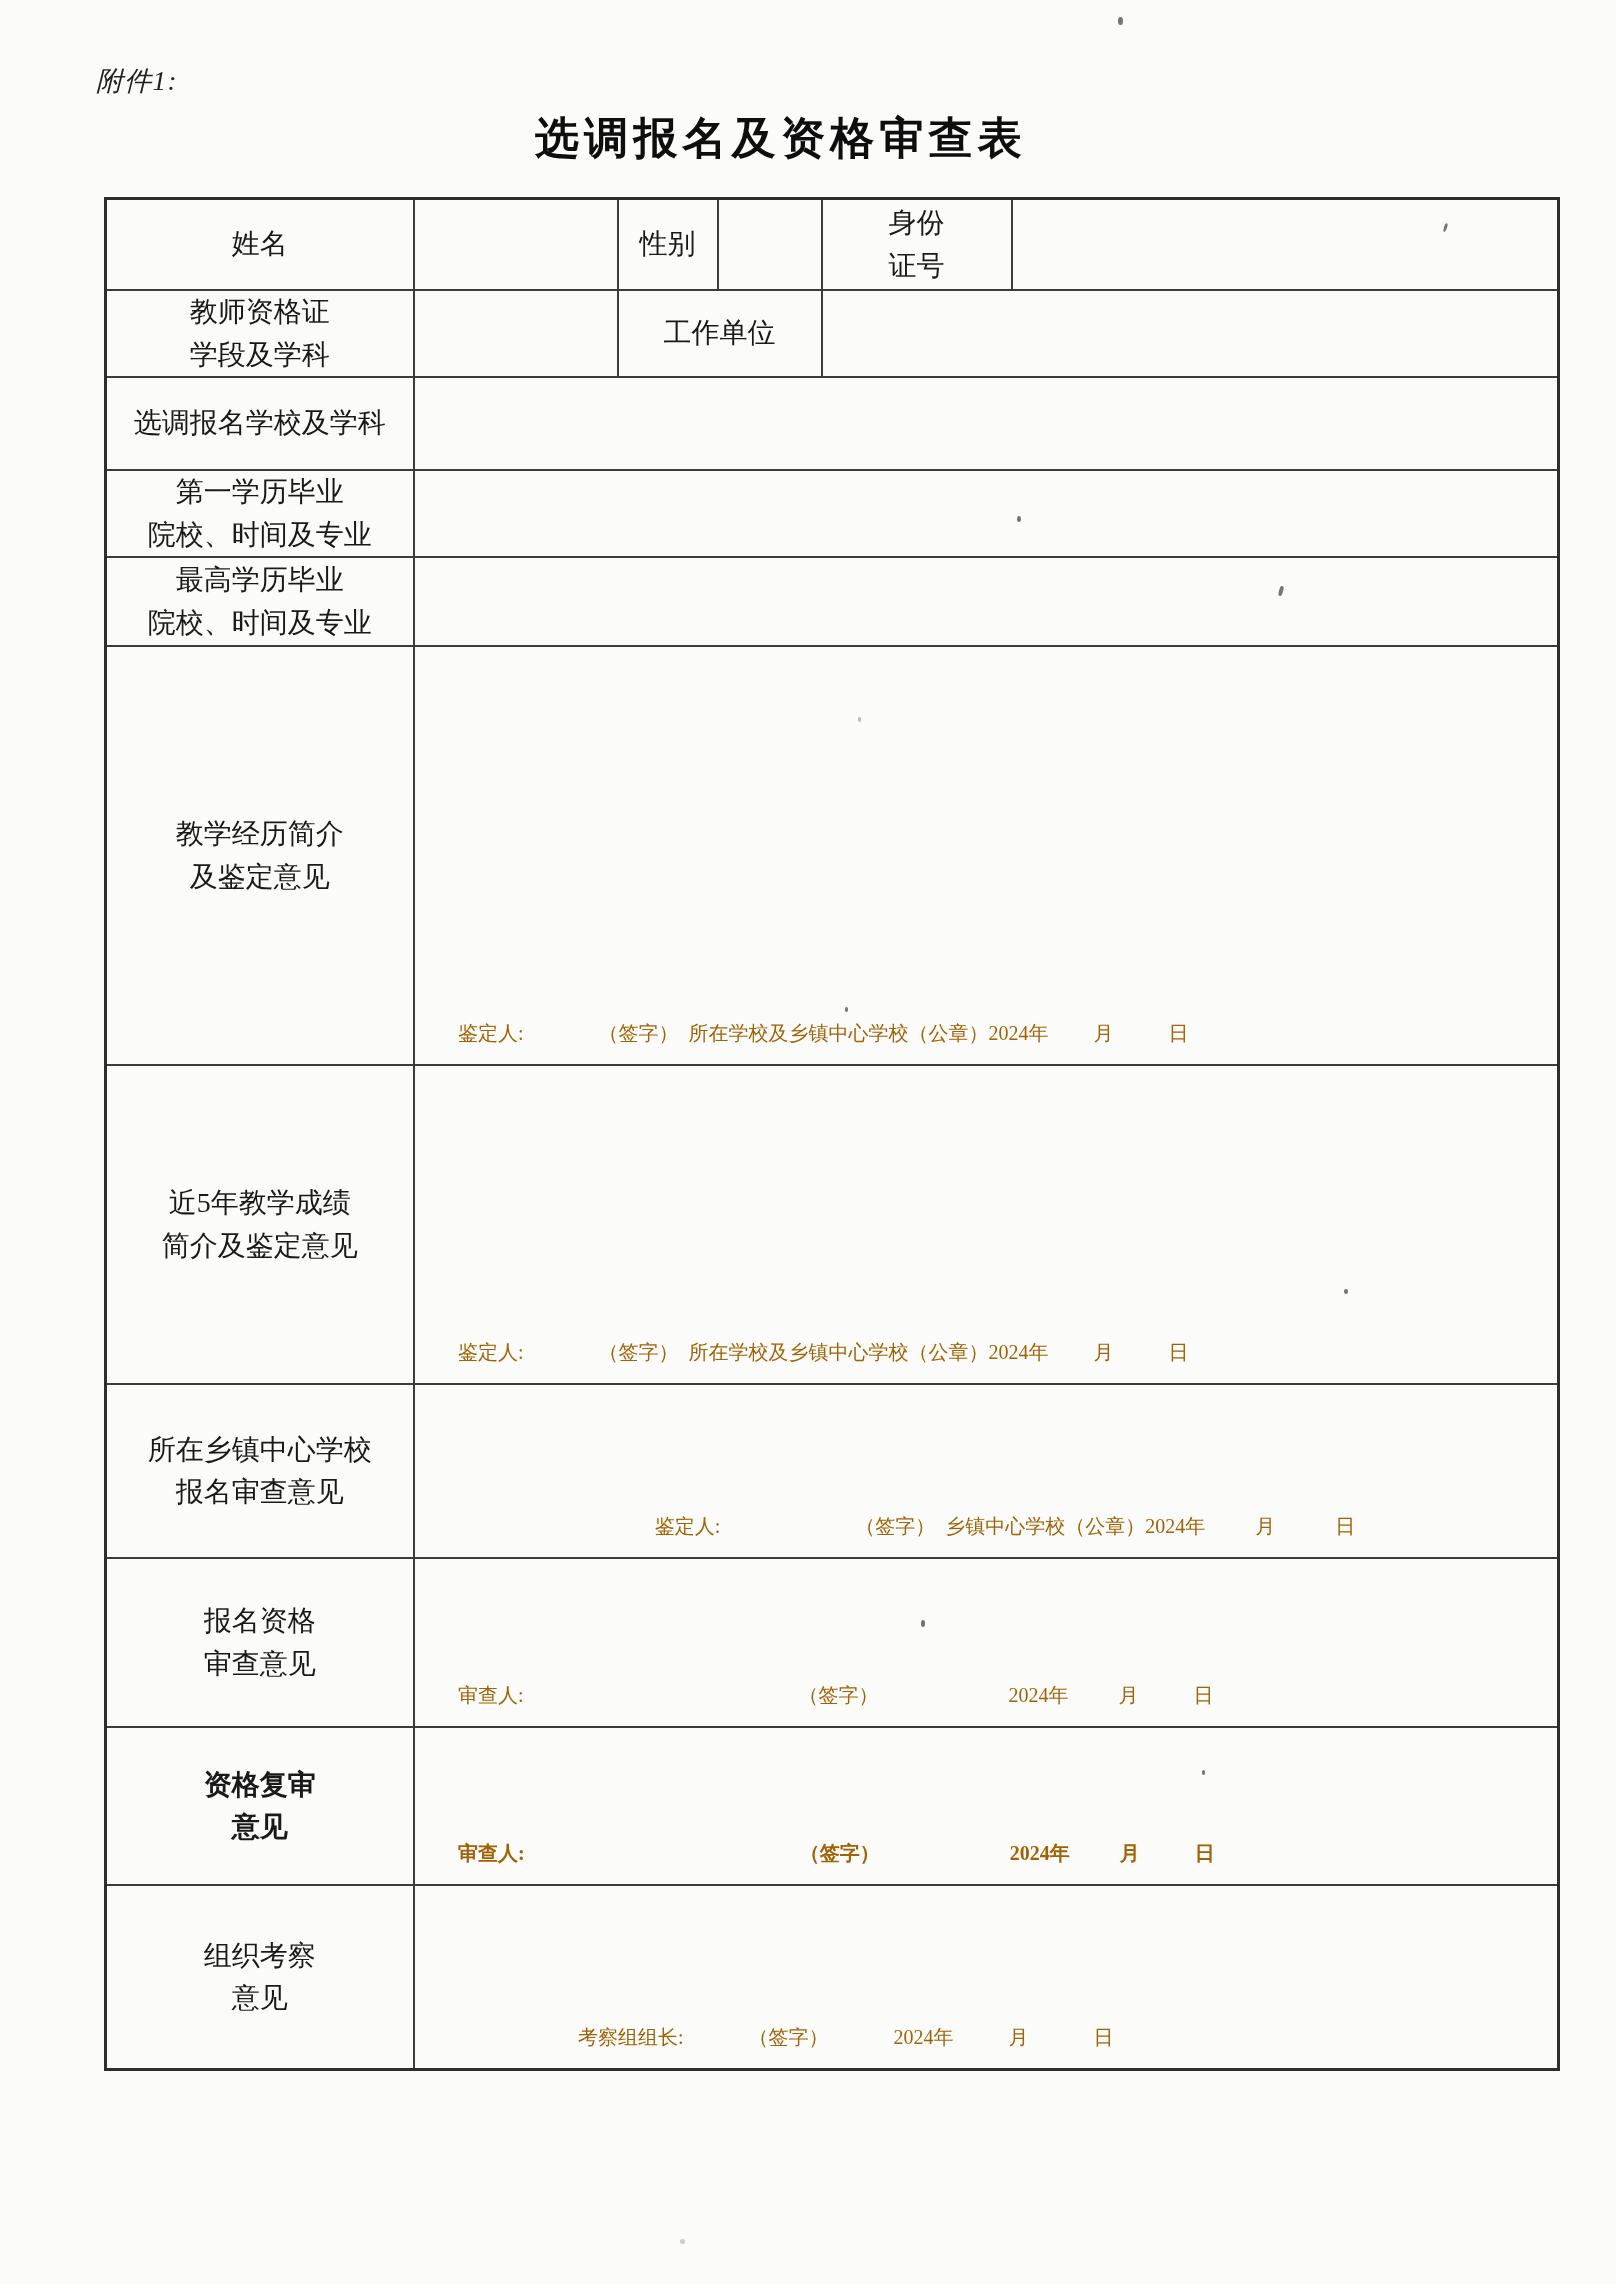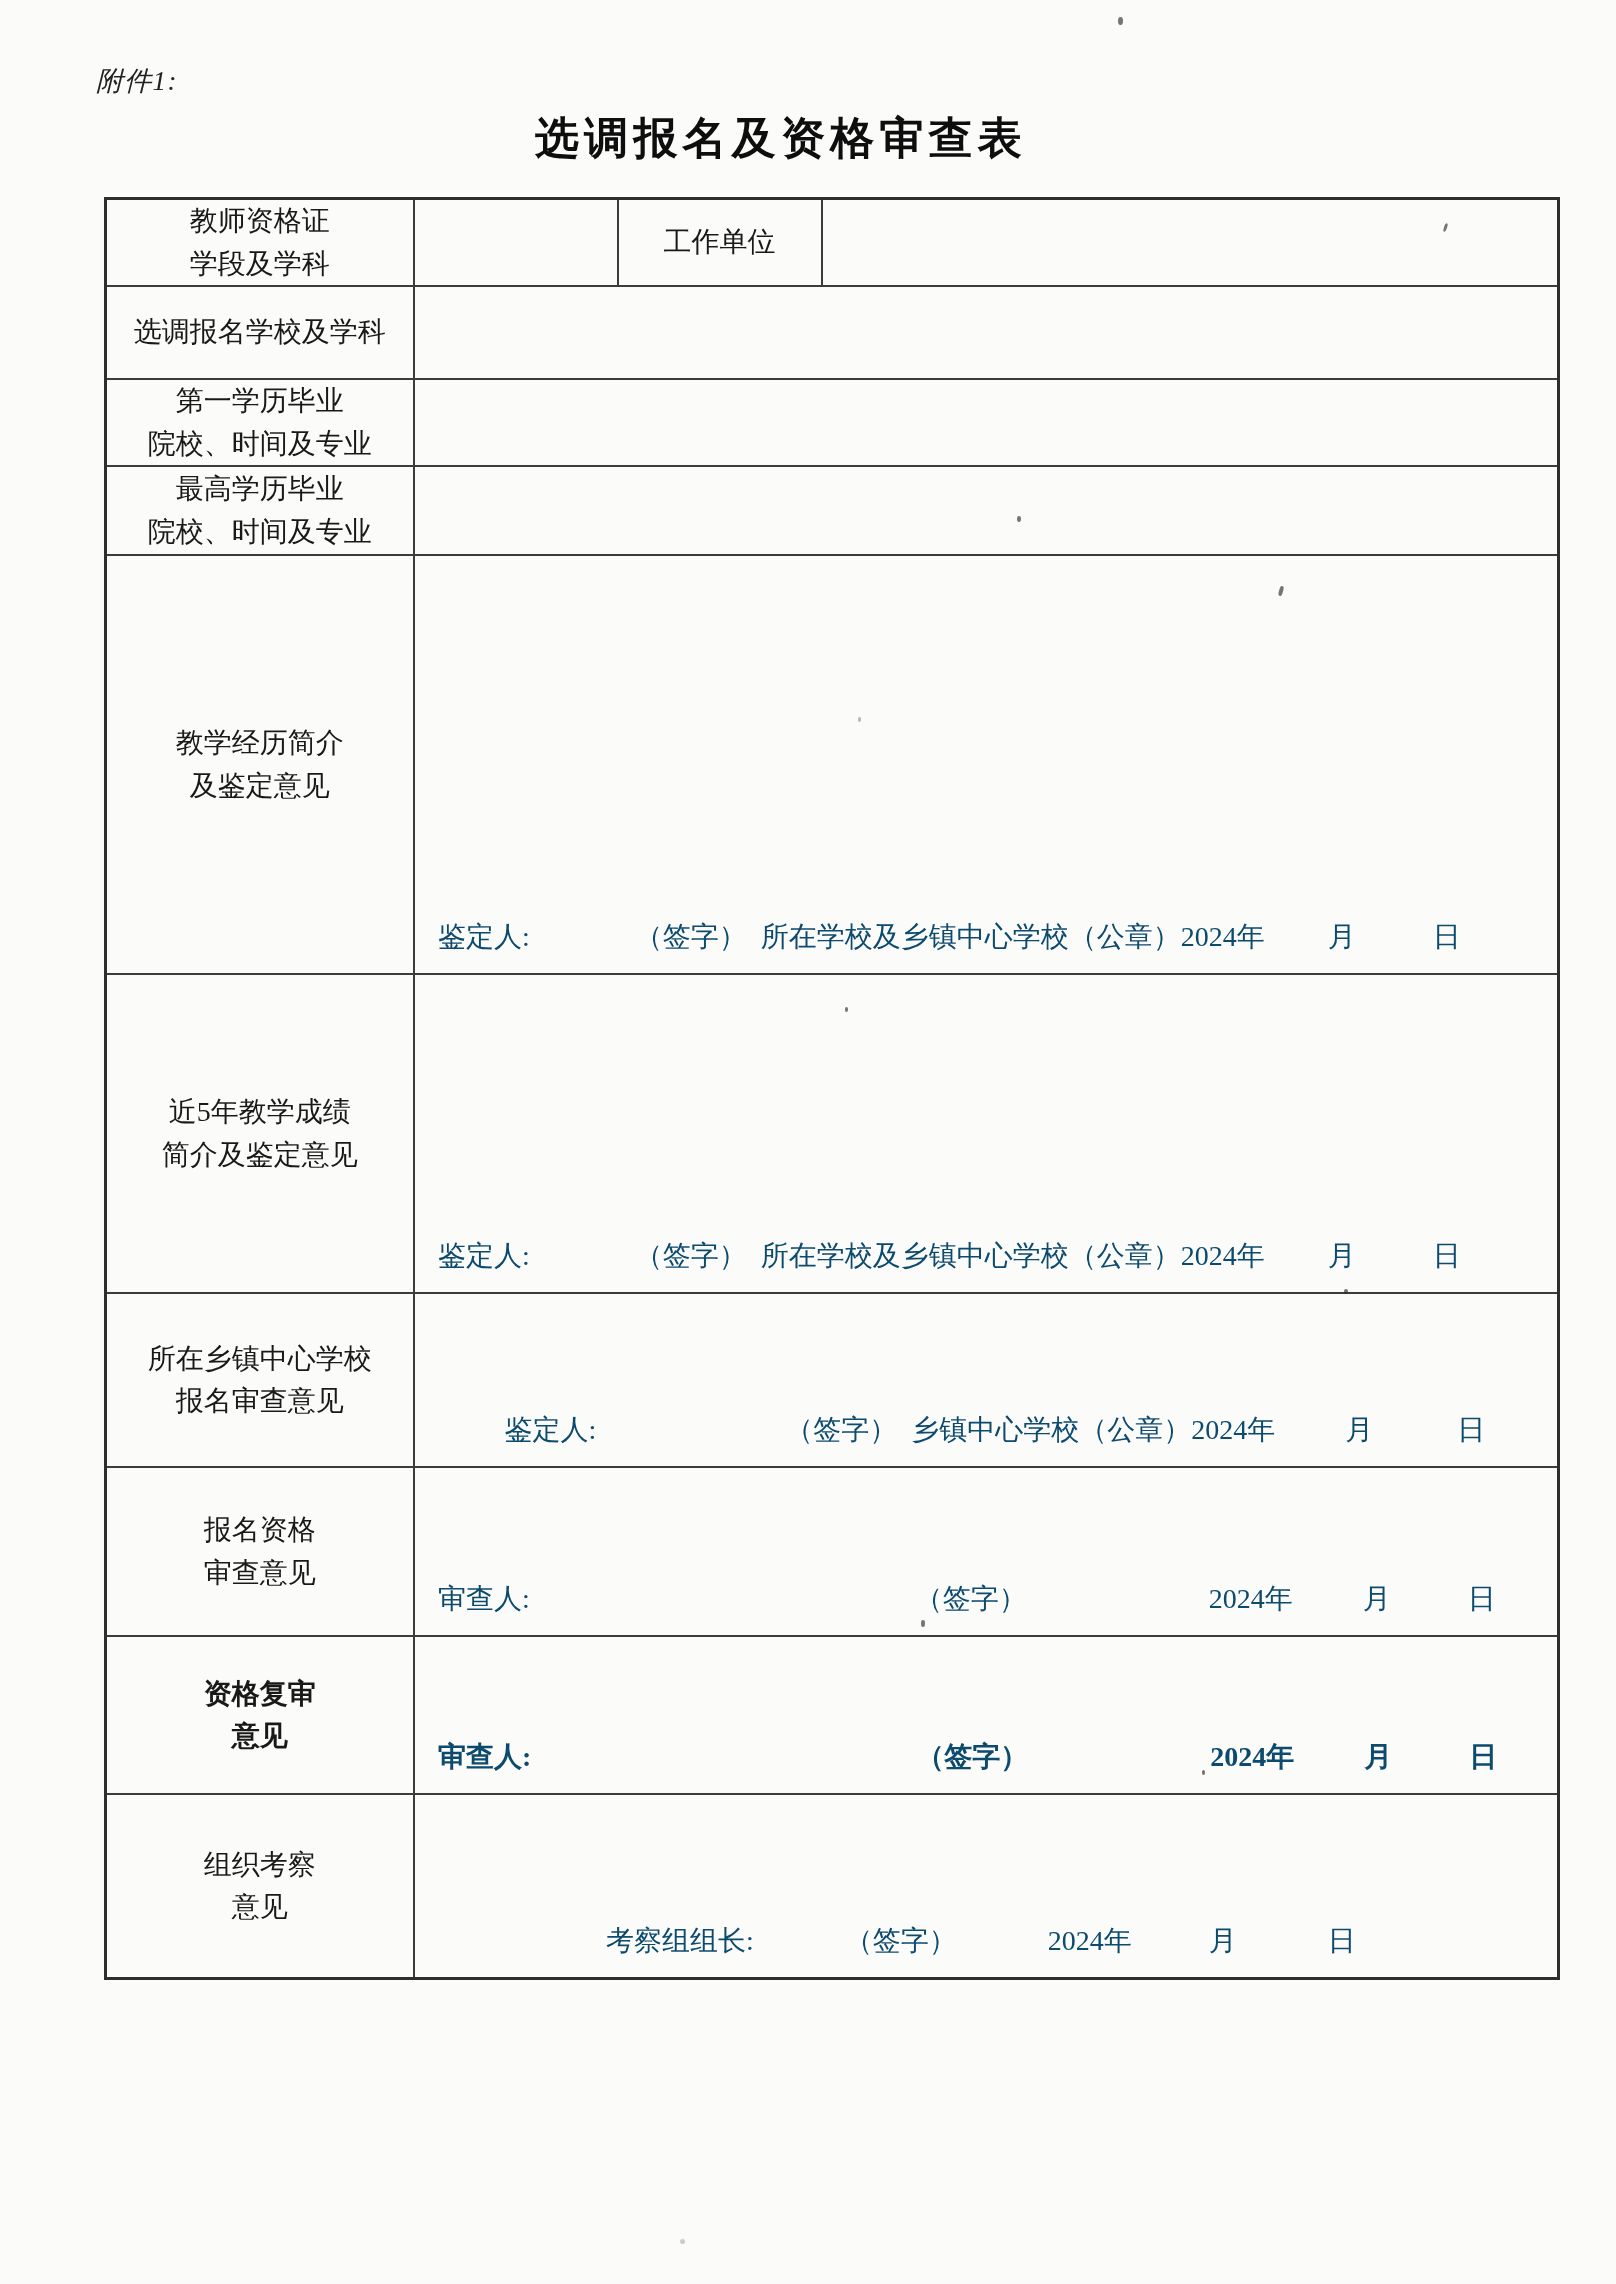--- a/index.html
+++ b/index.html
@@ -38,23 +38,24 @@
     font-size:28px;line-height:1.52;
     text-align:center;vertical-align:middle;
     white-space:pre-line;
     color:#191919;
   }
   td.value{vertical-align:middle;}
   td.sign-cell{vertical-align:bottom;}
   .signline{
     display:block;
     white-space:pre;
-    font-size:28px;
-    color:#0c4a6e;
+    font-size:20px;
+    color:#a16207;
     padding:0 5.2px 17px 23.5px;
+    margin-left:20px;
   }
   
   .r1 td{height:89px;}
   .r2 td{height:83px;}
   .r3 td{height:83px;}
   .r4 td{height:91px;font-family:Liberation Serif, serif;}
   .r5 td{height:85px;}
   .r6 td{height:87px;}
   .r7 td{height:417px;}
   .r8 td{height:317px;}
@@ -88,20 +89,29 @@
       <col style="width:308px">
       <col style="width:204px">
       <col style="width:100px">
       <col style="width:104px">
       <col style="width:190px">
       <col style="width:209px">
       <col style="width:338px">
     </colgroup>
 
     <tbody>
+        <tr class="r1">
+      <td class="label">姓名</td>
+      <td class="value"></td>
+      <td class="label">性别</td>
+      <td class="value"></td>
+      <td class="label">身份
+证号</td>
+      <td class="value" colspan="2"></td>
+    </tr>
 
 
     <tr class="r3">
       <td class="label">教师资格证
 学段及学科</td>
       <td class="value"></td>
       <td class="label" colspan="2">工作单位</td>
       <td class="value" colspan="3"></td>
     </tr>
 

